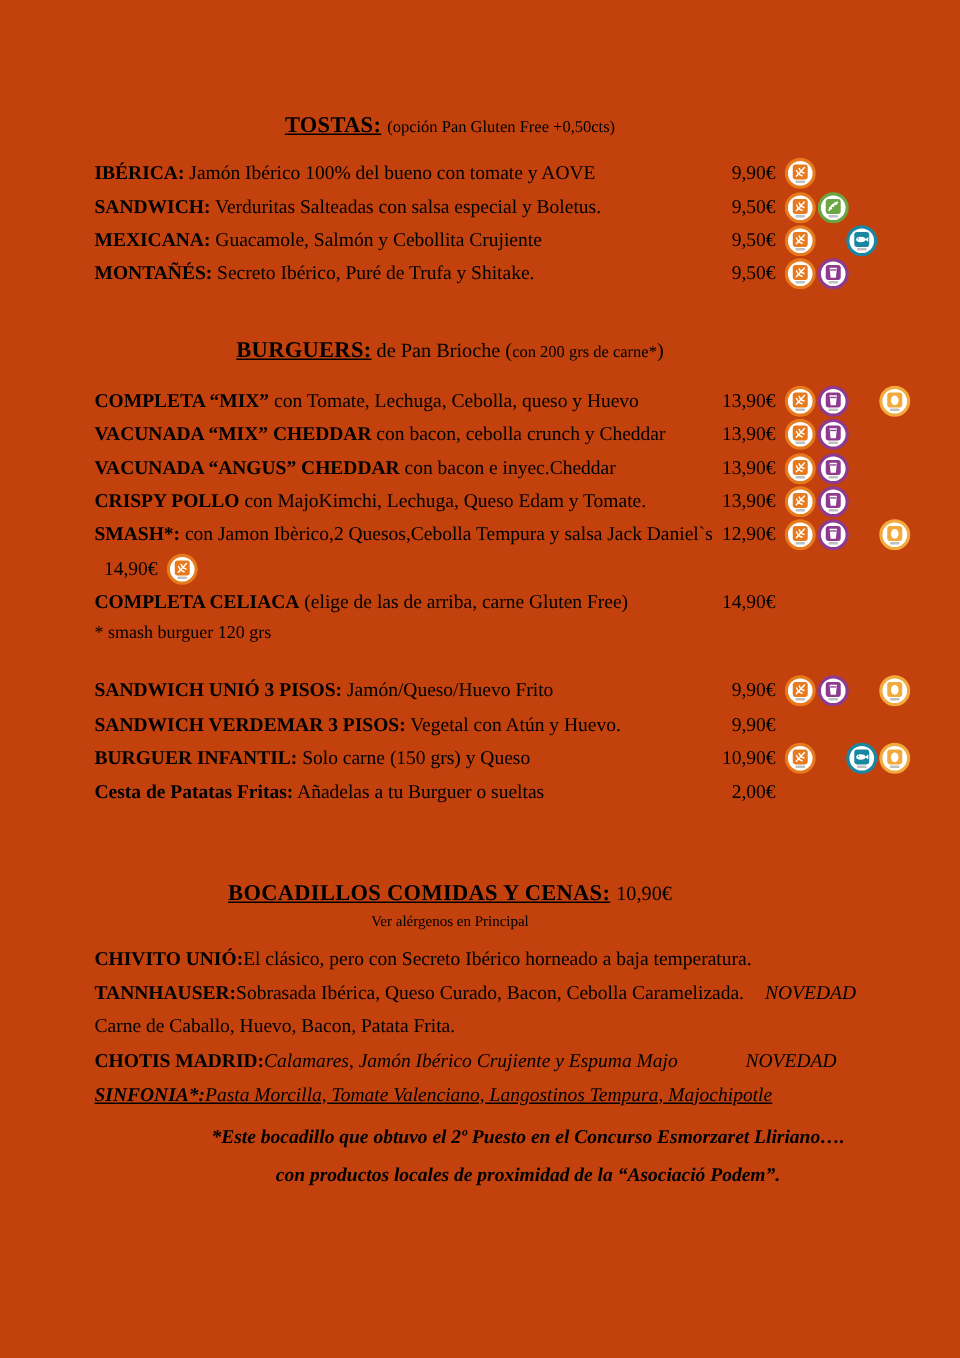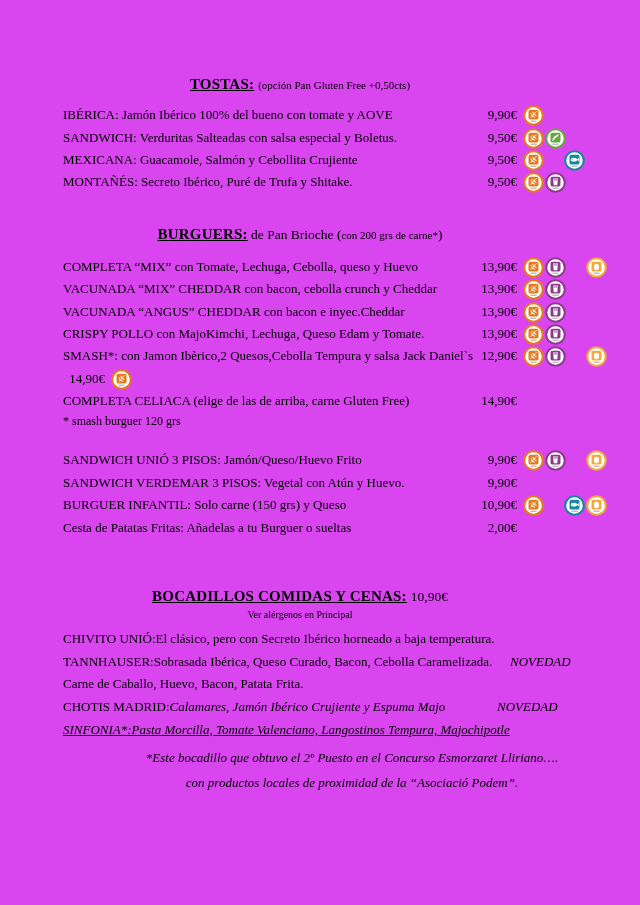--- a/index.html
+++ b/index.html
@@ -1,34 +1,34 @@
 <!DOCTYPE html>
 <html><head>
 <meta charset="utf-8">
 <style>
   html,body{margin:0;padding:0;background:#ffffff;}
   .page{
-    position:relative;width:640px;height:905px;background:#d946ef;
+    position:relative;width:640px;height:905px;background:#c2410c;
     font-family:"Liberation Serif","DejaVu Serif",serif;color:#000;
     overflow:hidden;
   }
   .content{position:absolute;left:63px;top:0;width:560px;}
 
   
   .sec-header{width:474px;text-align:center;}
   .h-title{font-weight:bold;font-size:15px;text-decoration:underline;letter-spacing:.2px;}
   .h-sub{font-size:11px;}
   .h-sub-mid{font-size:13.5px;}
   .h-sub-small{font-size:11px;}
   .h-price{font-size:13.5px;font-weight:normal;text-decoration:none;}
 
   
   .mrow{display:flex;align-items:center;height:22.4px;font-size:13px;position:relative;white-space:nowrap;}
   .mtext{width:412px;overflow:visible;}
-  .mname{font-weight:normal;}
+  .mname{font-weight:bold;}
   .mprice{width:42px;text-align:right;}
   .micons{position:relative;width:96px;height:22px;margin-left:6px;flex:none;}
   .allergen{position:absolute;top:1px;width:21px;height:21px;}
   .icon-gluten{left:0;}
   .icon-soy{left:22px;}
   .icon-milk{left:22px;}
   .icon-fish{left:41px;}
   .icon-egg{left:63px;}
 
   .small-note{font-size:12px;margin-top:2px;height:14px;}
@@ -37,21 +37,21 @@
   .brow{position:relative;height:22.6px;display:flex;align-items:center;font-size:13px;white-space:nowrap;width:512px;}
   .badge{position:absolute;font-style:italic;}
   .badge-tannhauser{left:447px;}
   .badge-chotis{left:434px;}
   .italic-desc{font-style:italic;}
   .sinfonia .mname{font-style:italic;text-decoration:underline;}
   .sinfonia .bdesc{font-style:italic;text-decoration:underline;}
 
   .boc-sub{font-size:10px;text-align:center;width:474px;margin-top:4px;height:14px;}
   .footnotes{width:512px;margin-left:33px;text-align:center;font-style:italic;font-size:13px;margin-top:4px;}
-  .footnotes div{line-height:25px;}
+  .footnotes div{line-height:25px;font-weight:bold;}
 
   
   .sec-tostas{padding-top:75px;}
   .tostas-items{margin-top:11px;}
   .burguers-header{margin-top:31px;}
   .burguers-items{margin-top:13px;}
   .sandwich-items{margin-top:21px;}
   .bocadillos-header{margin-top:48px;}
   .boc-items{margin-top:5px;}
 </style>

